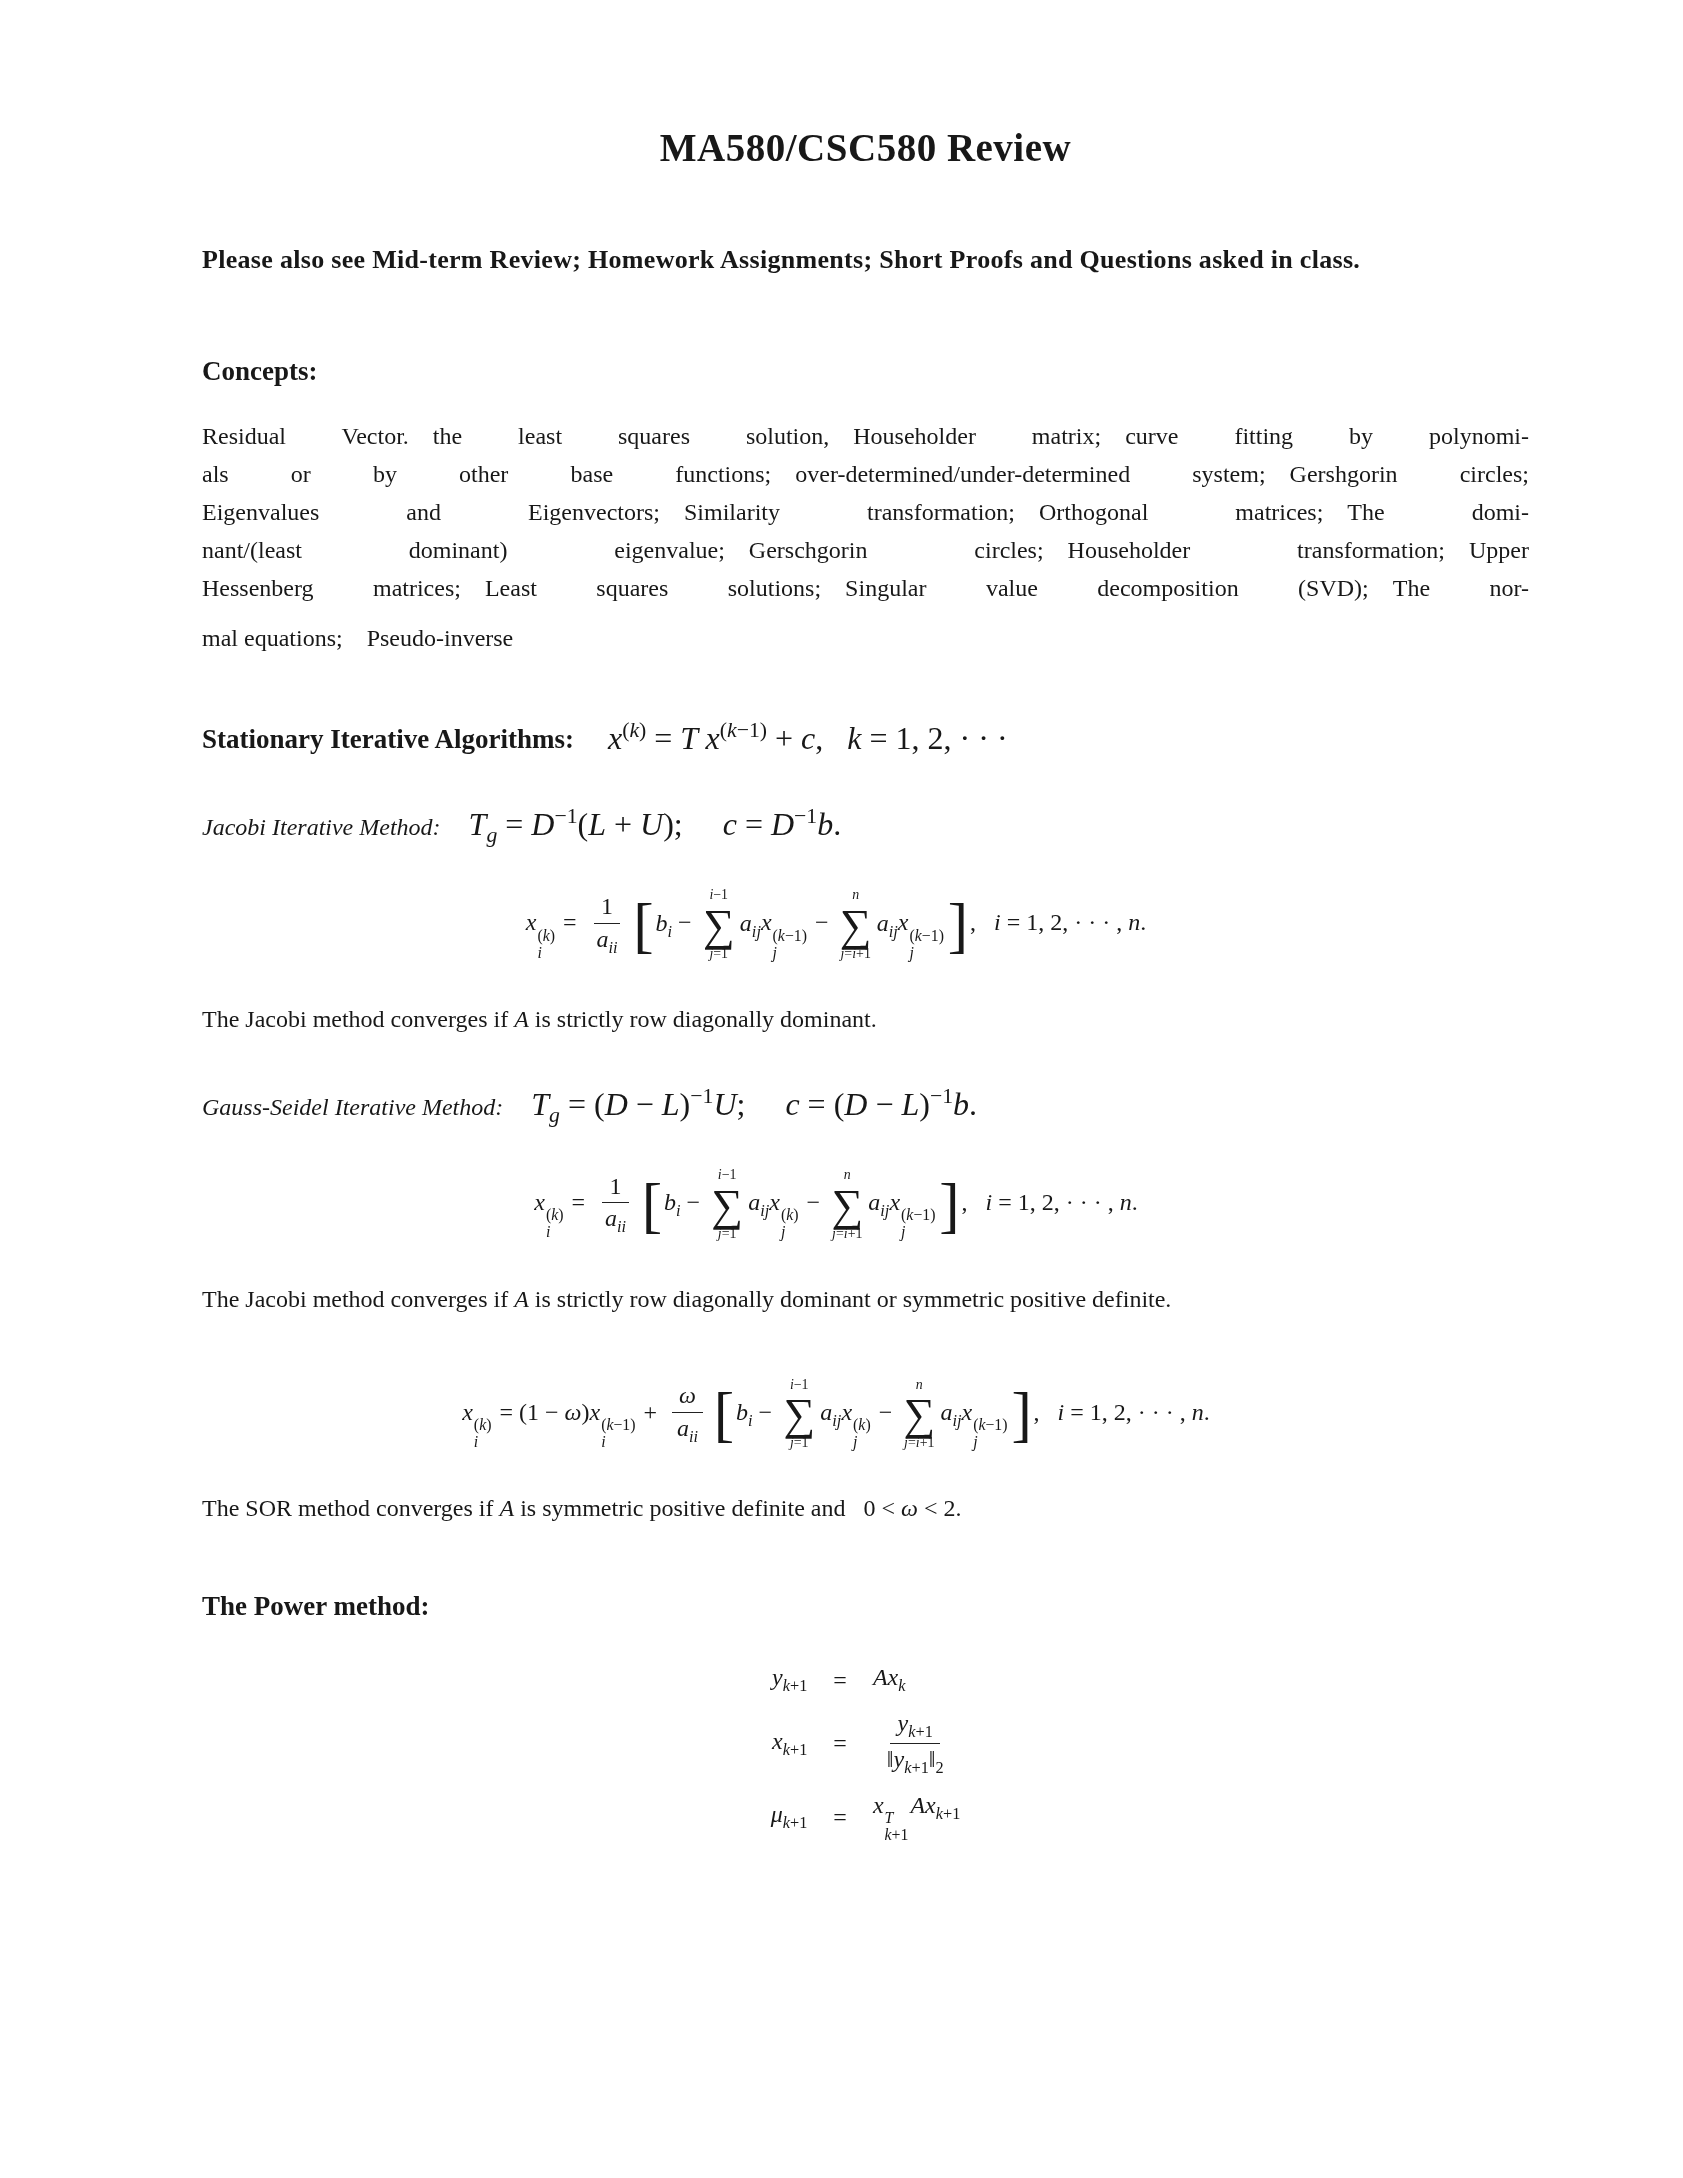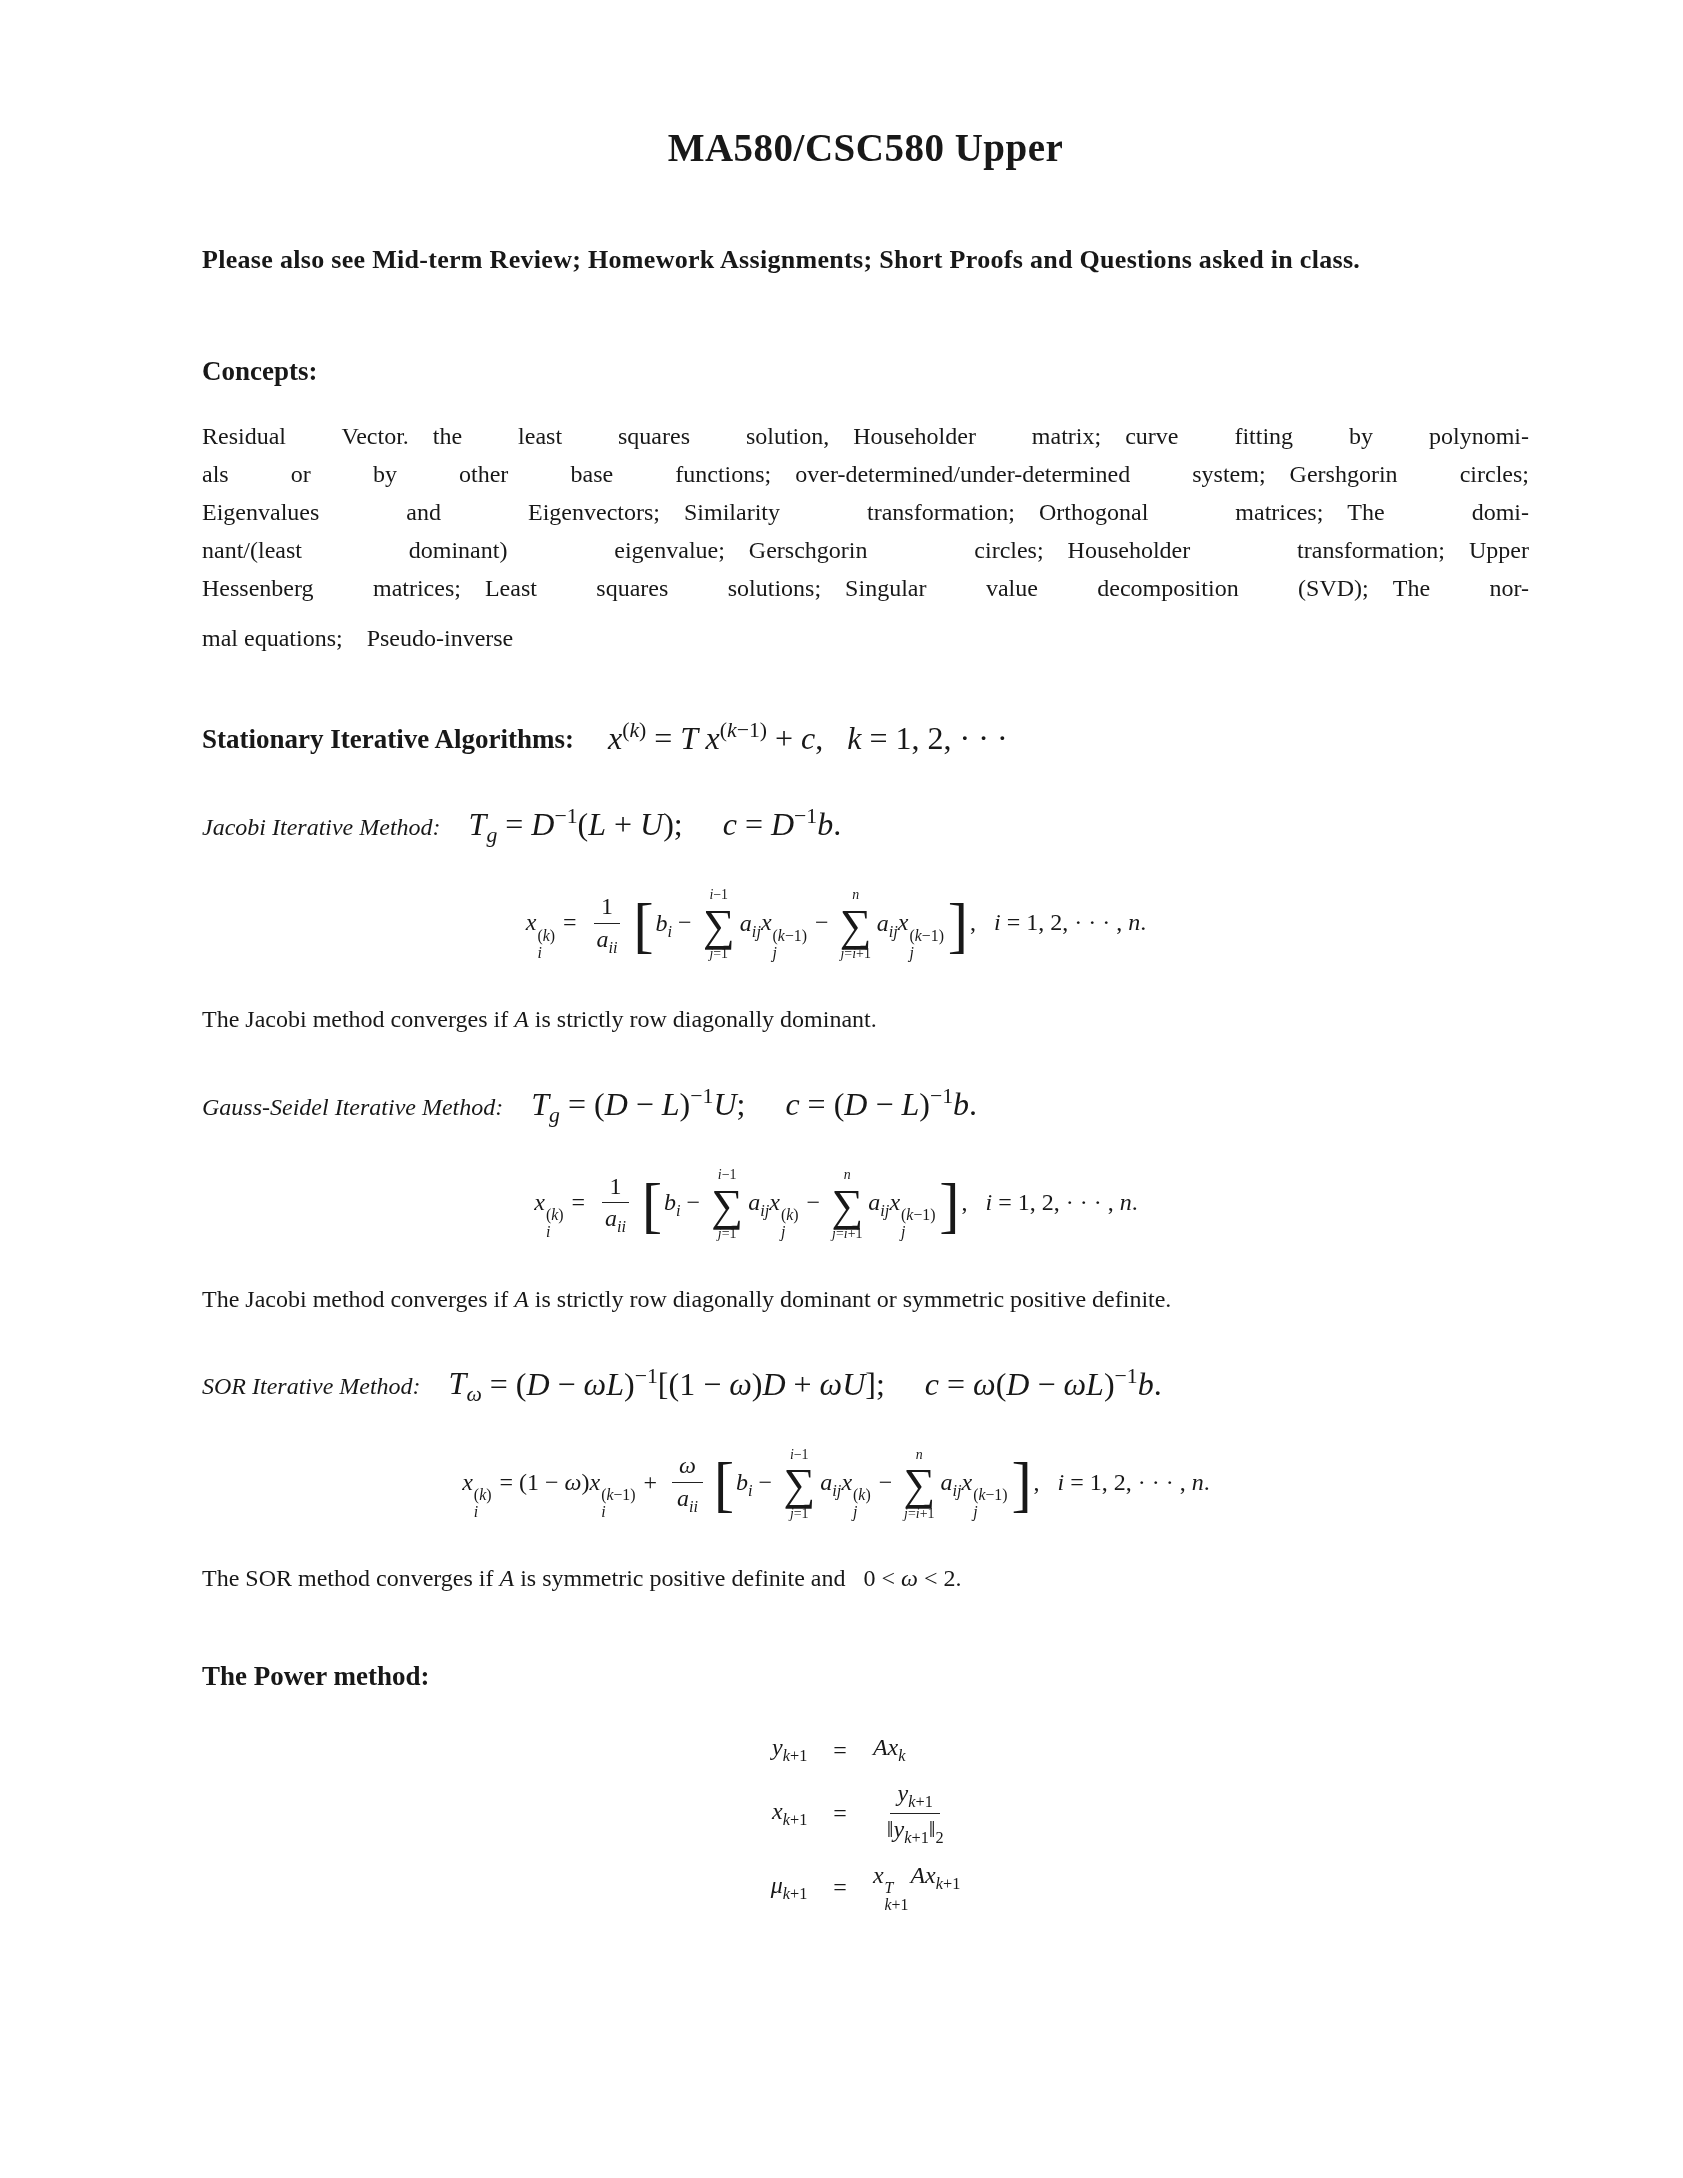--- a/index.html
+++ b/index.html
@@ -48,21 +48,21 @@
   .sum{display:inline-flex;flex-direction:column;align-items:center;vertical-align:middle;margin:13px .22em;line-height:1;}
   .sum .lim{font-size:.58em;line-height:1.2;}
   .sum .sg{font-size:1.85em;line-height:.95;}
   .bb{font-size:2.55em;line-height:0;vertical-align:middle;font-weight:300;margin:0 .03em;}
 </style>
 </head>
 <body>
 
 <div class="content">
 
-  <div class="doc-title">MA580/CSC580 Upper</div>
+  <div class="doc-title">MA580/CSC580 Review</div>
 
   <div class="notice">Please also see Mid-term Review; Homework Assignments; Short Proofs and Questions asked in class.</div>
 
   <div class="concepts-block">
     <div class="section-heading">Concepts:</div>
     <div class="concepts-lines">
       <div class="cline">Residual Vector. the least squares solution, Householder matrix; curve fitting by polynomi-</div>
       <div class="cline">als or by other base functions; over-determined/under-determined system; Gershgorin circles;</div>
       <div class="cline">Eigenvalues and Eigenvectors; Similarity transformation; Orthogonal matrices; The domi-</div>
       <div class="cline">nant/(least dominant) eigenvalue; Gerschgorin circles; Householder transformation; Upper</div>
@@ -124,24 +124,20 @@
         </span> − <span class="sum">
           <span class="lim"><i>n</i></span>
           <span class="sg">∑</span>
           <span class="lim"><i>j</i>=<i>i</i>+1</span>
         </span><i>a<sub>ij</sub></i><i>x</i><span class="stack">
           <span>(<i>k</i>−1)</span>
           <span><i>j</i></span>
         </span><span class="bb">]</span>,  <i>i</i> = 1, 2, · · · , <i>n</i>.</div>
     <div class="note">The Jacobi method converges if <i>A</i> is strictly row diagonally dominant or symmetric positive definite.</div>
 
-    <div class="method-line">
-      <span class="method-label">SOR Iterative Method:</span>
-      <span class="inline-math"><i>T<sub>ω</sub></i> = (<i>D</i> − <i>ωL</i>)<sup>−1</sup>[(1 − <i>ω</i>)<i>D</i> + <i>ωU</i>];  <i>c</i> = <i>ω</i>(<i>D</i> − <i>ωL</i>)<sup>−1</sup><i>b</i>.</span>
-    </div>
     <div class="display-math"><i>x</i><span class="stack">
           <span>(<i>k</i>)</span>
           <span><i>i</i></span>
         </span> = (1 − <i>ω</i>)<i>x</i><span class="stack">
           <span>(<i>k</i>−1)</span>
           <span><i>i</i></span>
         </span> + <span class="frac">
           <span class="fn"><i>ω</i></span>
           <span class="fd"><i>a<sub>ii</sub></i></span>
         </span><span class="bb">[</span><i>b<sub>i</sub></i> − <span class="sum">

